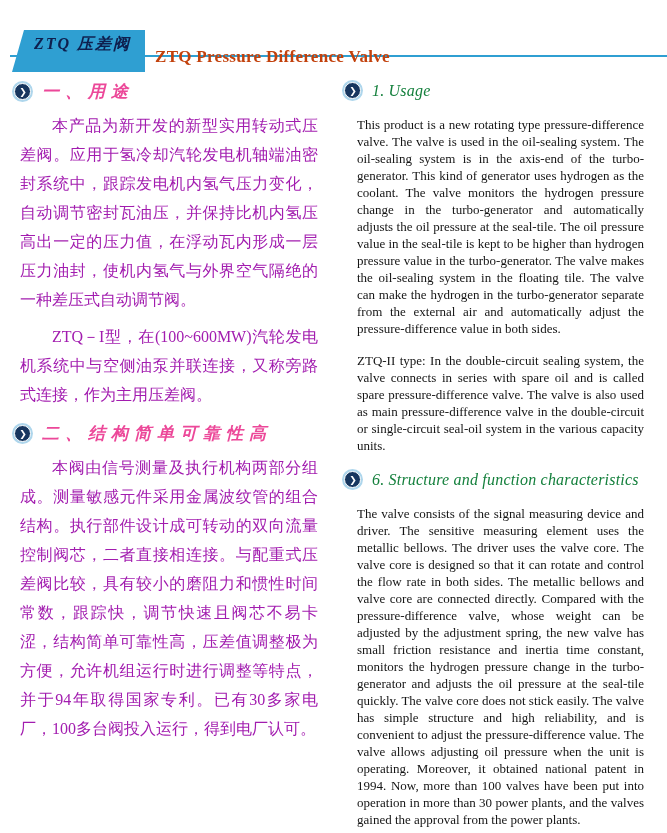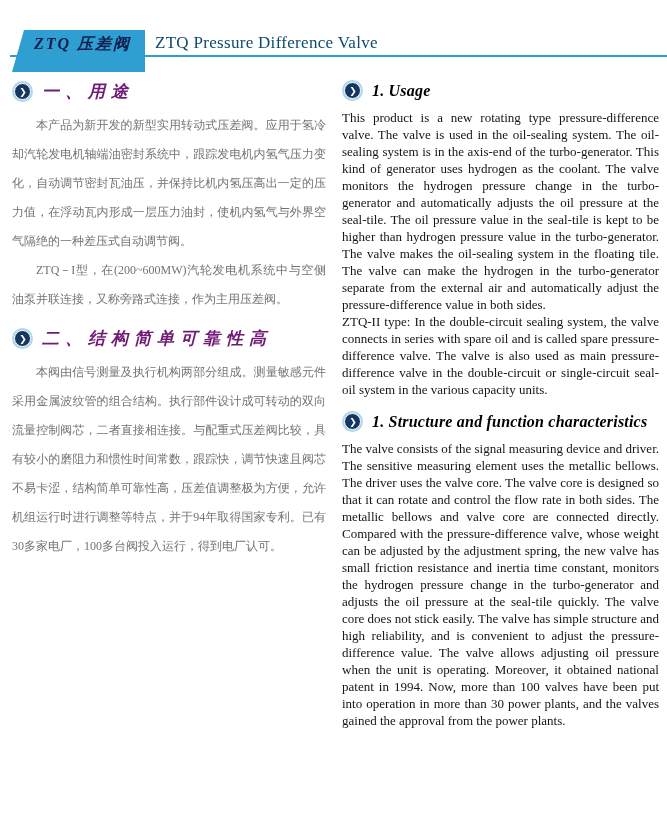--- a/index.html
+++ b/index.html
@@ -26,22 +26,22 @@
     position:absolute;top:30px;left:12px;
     height:42px;line-height:27px;
     padding:0 14px 0 22px;
     background:#2f9fd2;
     clip-path:polygon(12px 0, 100% 0, 100% 100%, 0 100%);
     font-family:Liberation Serif, serif;
     font-weight:bold;font-style:italic;
     font-size:16px;color:#0e1f4e;letter-spacing:2px;
   }
   .doc-title{
-    position:absolute;top:33px;left:155px;
-    font-size:17px;color:#0c4a6e;letter-spacing:0.3px;
+    position:absolute;top:47px;left:155px;
+    font-size:17px;color:#c2410c;letter-spacing:0.3px;font-weight:bold;
   }
   
   .col{position:absolute;top:80px;}
   .col-cn{left:12px;width:314px;}
   .col-en{left:342px;width:317px;}
   
   .sec-head{display:flex;align-items:center;margin:0 0 8px 0;}
   .icon-outer{
     flex:0 0 auto;width:21px;height:21px;border-radius:50%;
     background:#aed6ec;display:flex;align-items:center;justify-content:center;
@@ -49,33 +49,33 @@
   }
   .icon-inner{
     width:17px;height:17px;border-radius:50%;
     background:#17365f;border:1.5px solid #ffffff;box-sizing:border-box;
     color:#ffffff;display:flex;align-items:center;justify-content:center;
     font-family:"DejaVu Sans", sans-serif;font-size:9px;font-weight:bold;
     padding-left:1px;
   }
   .head-cn{
     font-size:17px;font-weight:bold;font-style:italic;
-    color:#701a75;letter-spacing:6px;
+    color:#ec4899;letter-spacing:6px;
   }
   .head-en{
-    font-size:16px;font-weight:bold;font-style:italic;
-    color:#000000;letter-spacing:0.2px;
+    font-size:16px;font-weight:normal;font-style:italic;
+    color:#15803d;letter-spacing:0.2px;
   }
   
   .col-cn p{
-    margin:0;font-size:12px;line-height:29px;
-    text-align:justify;text-indent:2em;color:#737373;
+    margin:8px;font-size:16px;line-height:29px;
+    text-align:justify;text-indent:2em;color:#a21caf;
   }
   .col-en p{
-    margin:0;font-size:13px;line-height:17px;
+    margin:15px;font-size:13px;line-height:17px;
     text-align:justify;color:#141414;
   }
   .sec-head.second{margin-top:13px;}
 </style>
 </head>
 <body>
 
 <div class="page">
 
 
@@ -84,21 +84,21 @@
   <div class="doc-title">ZTQ Pressure Difference Valve</div>
 
   <div class="col col-cn">
     <div class="sec-head">
       <span class="icon-outer">
         <span class="icon-inner">❯</span>
       </span>
       <span class="head-cn">一、用途</span>
     </div>
     <p>本产品为新开发的新型实用转动式压差阀。应用于氢冷却汽轮发电机轴端油密封系统中，跟踪发电机内氢气压力变化，自动调节密封瓦油压，并保持比机内氢压高出一定的压力值，在浮动瓦内形成一层压力油封，使机内氢气与外界空气隔绝的一种差压式自动调节阀。</p>
-    <p>ZTQ－I型，在(200~600MW)汽轮发电机系统中与空侧油泵并联连接，又称旁路式连接，作为主用压差阀。</p>
+    <p>ZTQ－I型，在(100~600MW)汽轮发电机系统中与空侧油泵并联连接，又称旁路式连接，作为主用压差阀。</p>
 
     <div class="sec-head second">
       <span class="icon-outer">
         <span class="icon-inner">❯</span>
       </span>
       <span class="head-cn">二、结构简单可靠性高</span>
     </div>
     <p>本阀由信号测量及执行机构两部分组成。测量敏感元件采用金属波纹管的组合结构。执行部件设计成可转动的双向流量控制阀芯，二者直接相连接。与配重式压差阀比较，具有较小的磨阻力和惯性时间常数，跟踪快，调节快速且阀芯不易卡涩，结构简单可靠性高，压差值调整极为方便，允许机组运行时进行调整等特点，并于94年取得国家专利。已有30多家电厂，100多台阀投入运行，得到电厂认可。</p>
   </div>
 
@@ -109,18 +109,18 @@
       </span>
       <span class="head-en">1. Usage</span>
     </div>
     <p>This product is a new rotating type pressure-difference valve. The valve is used in the oil-sealing system. The oil-sealing system is in the axis-end of the turbo-generator. This kind of generator uses hydrogen as the coolant. The valve monitors the hydrogen pressure change in the turbo-generator and automatically adjusts the oil pressure at the seal-tile. The oil pressure value in the seal-tile is kept to be higher than hydrogen pressure value in the turbo-generator. The valve makes the oil-sealing system in the floating tile. The valve can make the hydrogen in the turbo-generator separate from the external air and automatically adjust the pressure-difference value in both sides.</p>
     <p>ZTQ-II type: In the double-circuit sealing system, the valve connects in series with spare oil and is called spare pressure-difference valve. The valve is also used as main pressure-difference valve in the double-circuit or single-circuit seal-oil system in the various capacity units.</p>
 
     <div class="sec-head second">
       <span class="icon-outer">
         <span class="icon-inner">❯</span>
       </span>
-      <span class="head-en">1. Structure and function characteristics</span>
+      <span class="head-en">6. Structure and function characteristics</span>
     </div>
     <p>The valve consists of the signal measuring device and driver. The sensitive measuring element uses the metallic bellows. The driver uses the valve core. The valve core is designed so that it can rotate and control the flow rate in both sides. The metallic bellows and valve core are connected directly. Compared with the pressure-difference valve, whose weight can be adjusted by the adjustment spring, the new valve has small friction resistance and inertia time constant, monitors the hydrogen pressure change in the turbo-generator and adjusts the oil pressure at the seal-tile quickly. The valve core does not stick easily. The valve has simple structure and high reliability, and is convenient to adjust the pressure-difference value. The valve allows adjusting oil pressure when the unit is operating. Moreover, it obtained national patent in 1994. Now, more than 100 valves have been put into operation in more than 30 power plants, and the valves gained the approval from the power plants.</p>
   </div>
 
 </div>
 
 </body></html>

